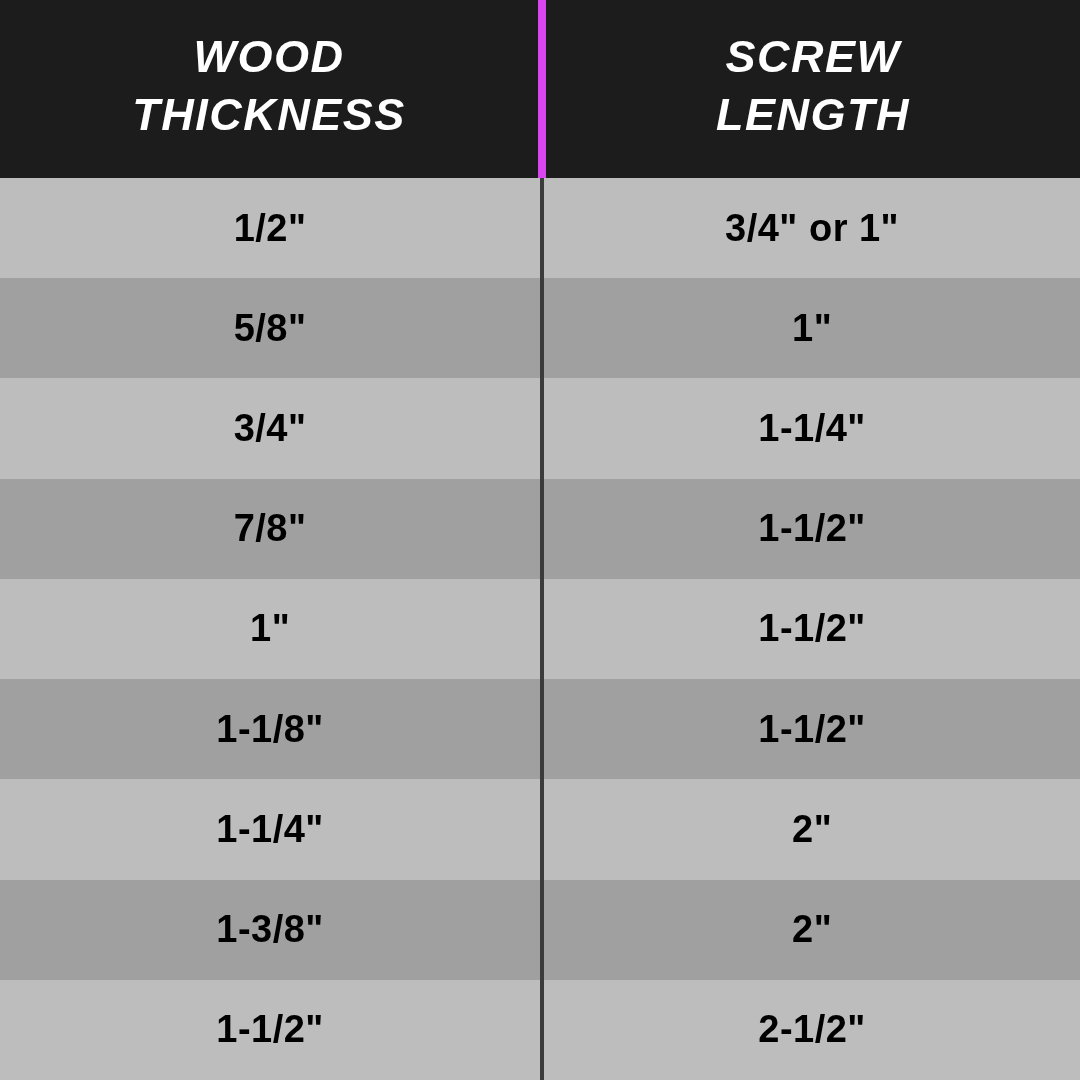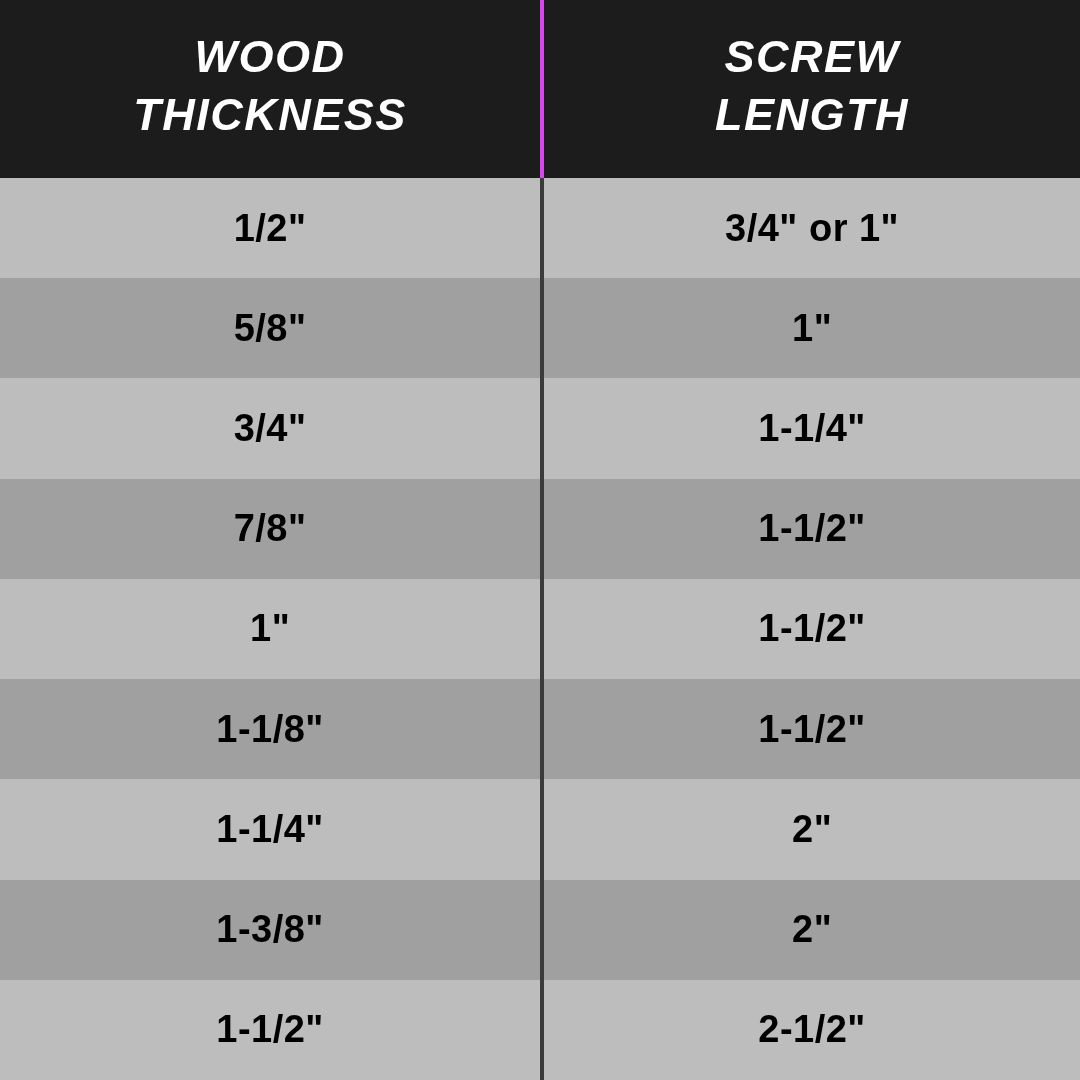--- a/index.html
+++ b/index.html
@@ -36,21 +36,21 @@
     font-weight: bold;
     font-style: italic;
     letter-spacing: 1.5px;
     line-height: 1.28;
     text-align: center;
     vertical-align: middle;
     padding: 14px 10px 20px 10px;
     height: 178px;
     box-sizing: border-box;
     text-transform: uppercase;
-    border-right: 4px solid #d946ef;
+    border-right: 8px solid #d946ef;
   }
   thead th:last-child {
     border-right: none;
   }
   thead th .hdr-line {
     display: block;
     white-space: nowrap;
   }
 
   tbody td {

